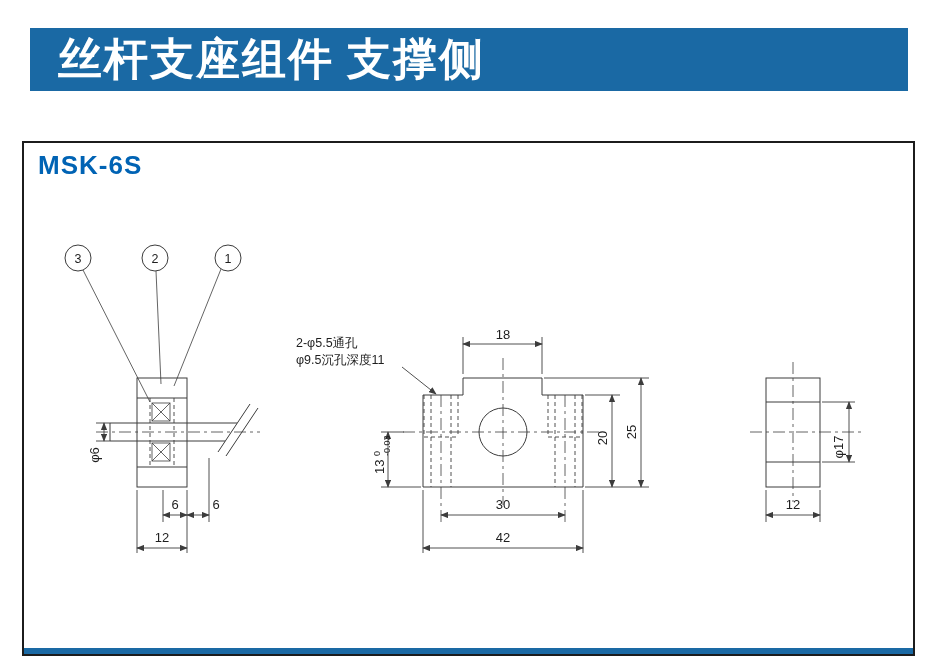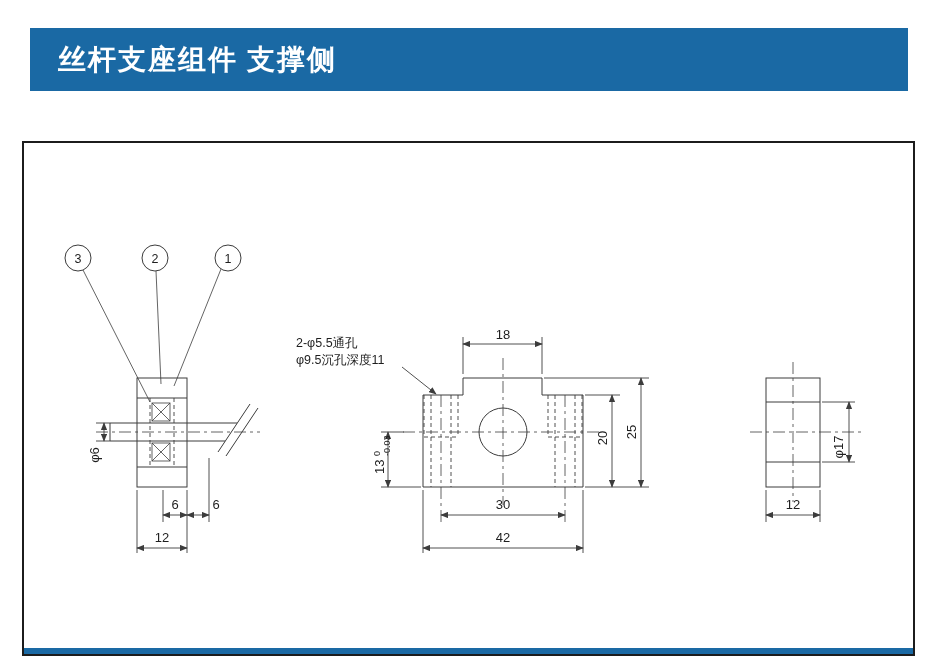--- a/index.html
+++ b/index.html
@@ -4,21 +4,21 @@
 <style>
   :root { --accent:#1a69a4; --model:#0063b4; --line:#3c3c3c; }
   * { box-sizing:border-box; }
   body { margin:0; background:#ffffff; font-family:"Liberation Sans", sans-serif; }
   .page { position:relative; width:937px; height:671px; background:#fff; overflow:hidden; }
 
   .header {
     position:absolute; left:30px; top:28px; width:878px; height:63px;
     background:var(--accent); color:#fff; display:flex; align-items:center;
     padding-left:28px; font-family:"Liberation Serif", serif; font-weight:bold;
-    font-size:28px; letter-spacing:2px;
+    font-size:44px; letter-spacing:2px;
   }
 
   .frame {
     position:absolute; left:22px; top:141px; width:893px; height:515px;
     border:2px solid #1c1c1c; background:#fff;
   }
   .accent-strip { position:absolute; left:0; right:0; bottom:0; height:6px; background:var(--accent); }
 
   .model {
     position:absolute; left:38px; top:150px; font-size:26px; font-weight:bold;
@@ -44,20 +44,21 @@
 <div class="page">
 
   <div class="header">
     <span>丝杆支座组件 支撑侧</span>
   </div>
 
   <div class="frame">
     <div class="accent-strip"></div>
   </div>
 
+  <div class="model">MSK-6S</div>
 
   <svg class="drawing" width="937" height="671" viewBox="0 0 937 671">
     <defs>
       <marker id="arr" viewBox="0 0 10 8" refX="9" refY="4" markerWidth="9" markerHeight="7" orient="auto-start-reverse">
         <path d="M0,0 L10,4 L0,8 z"></path>
       </marker>
     </defs>
 
     <g>
 

